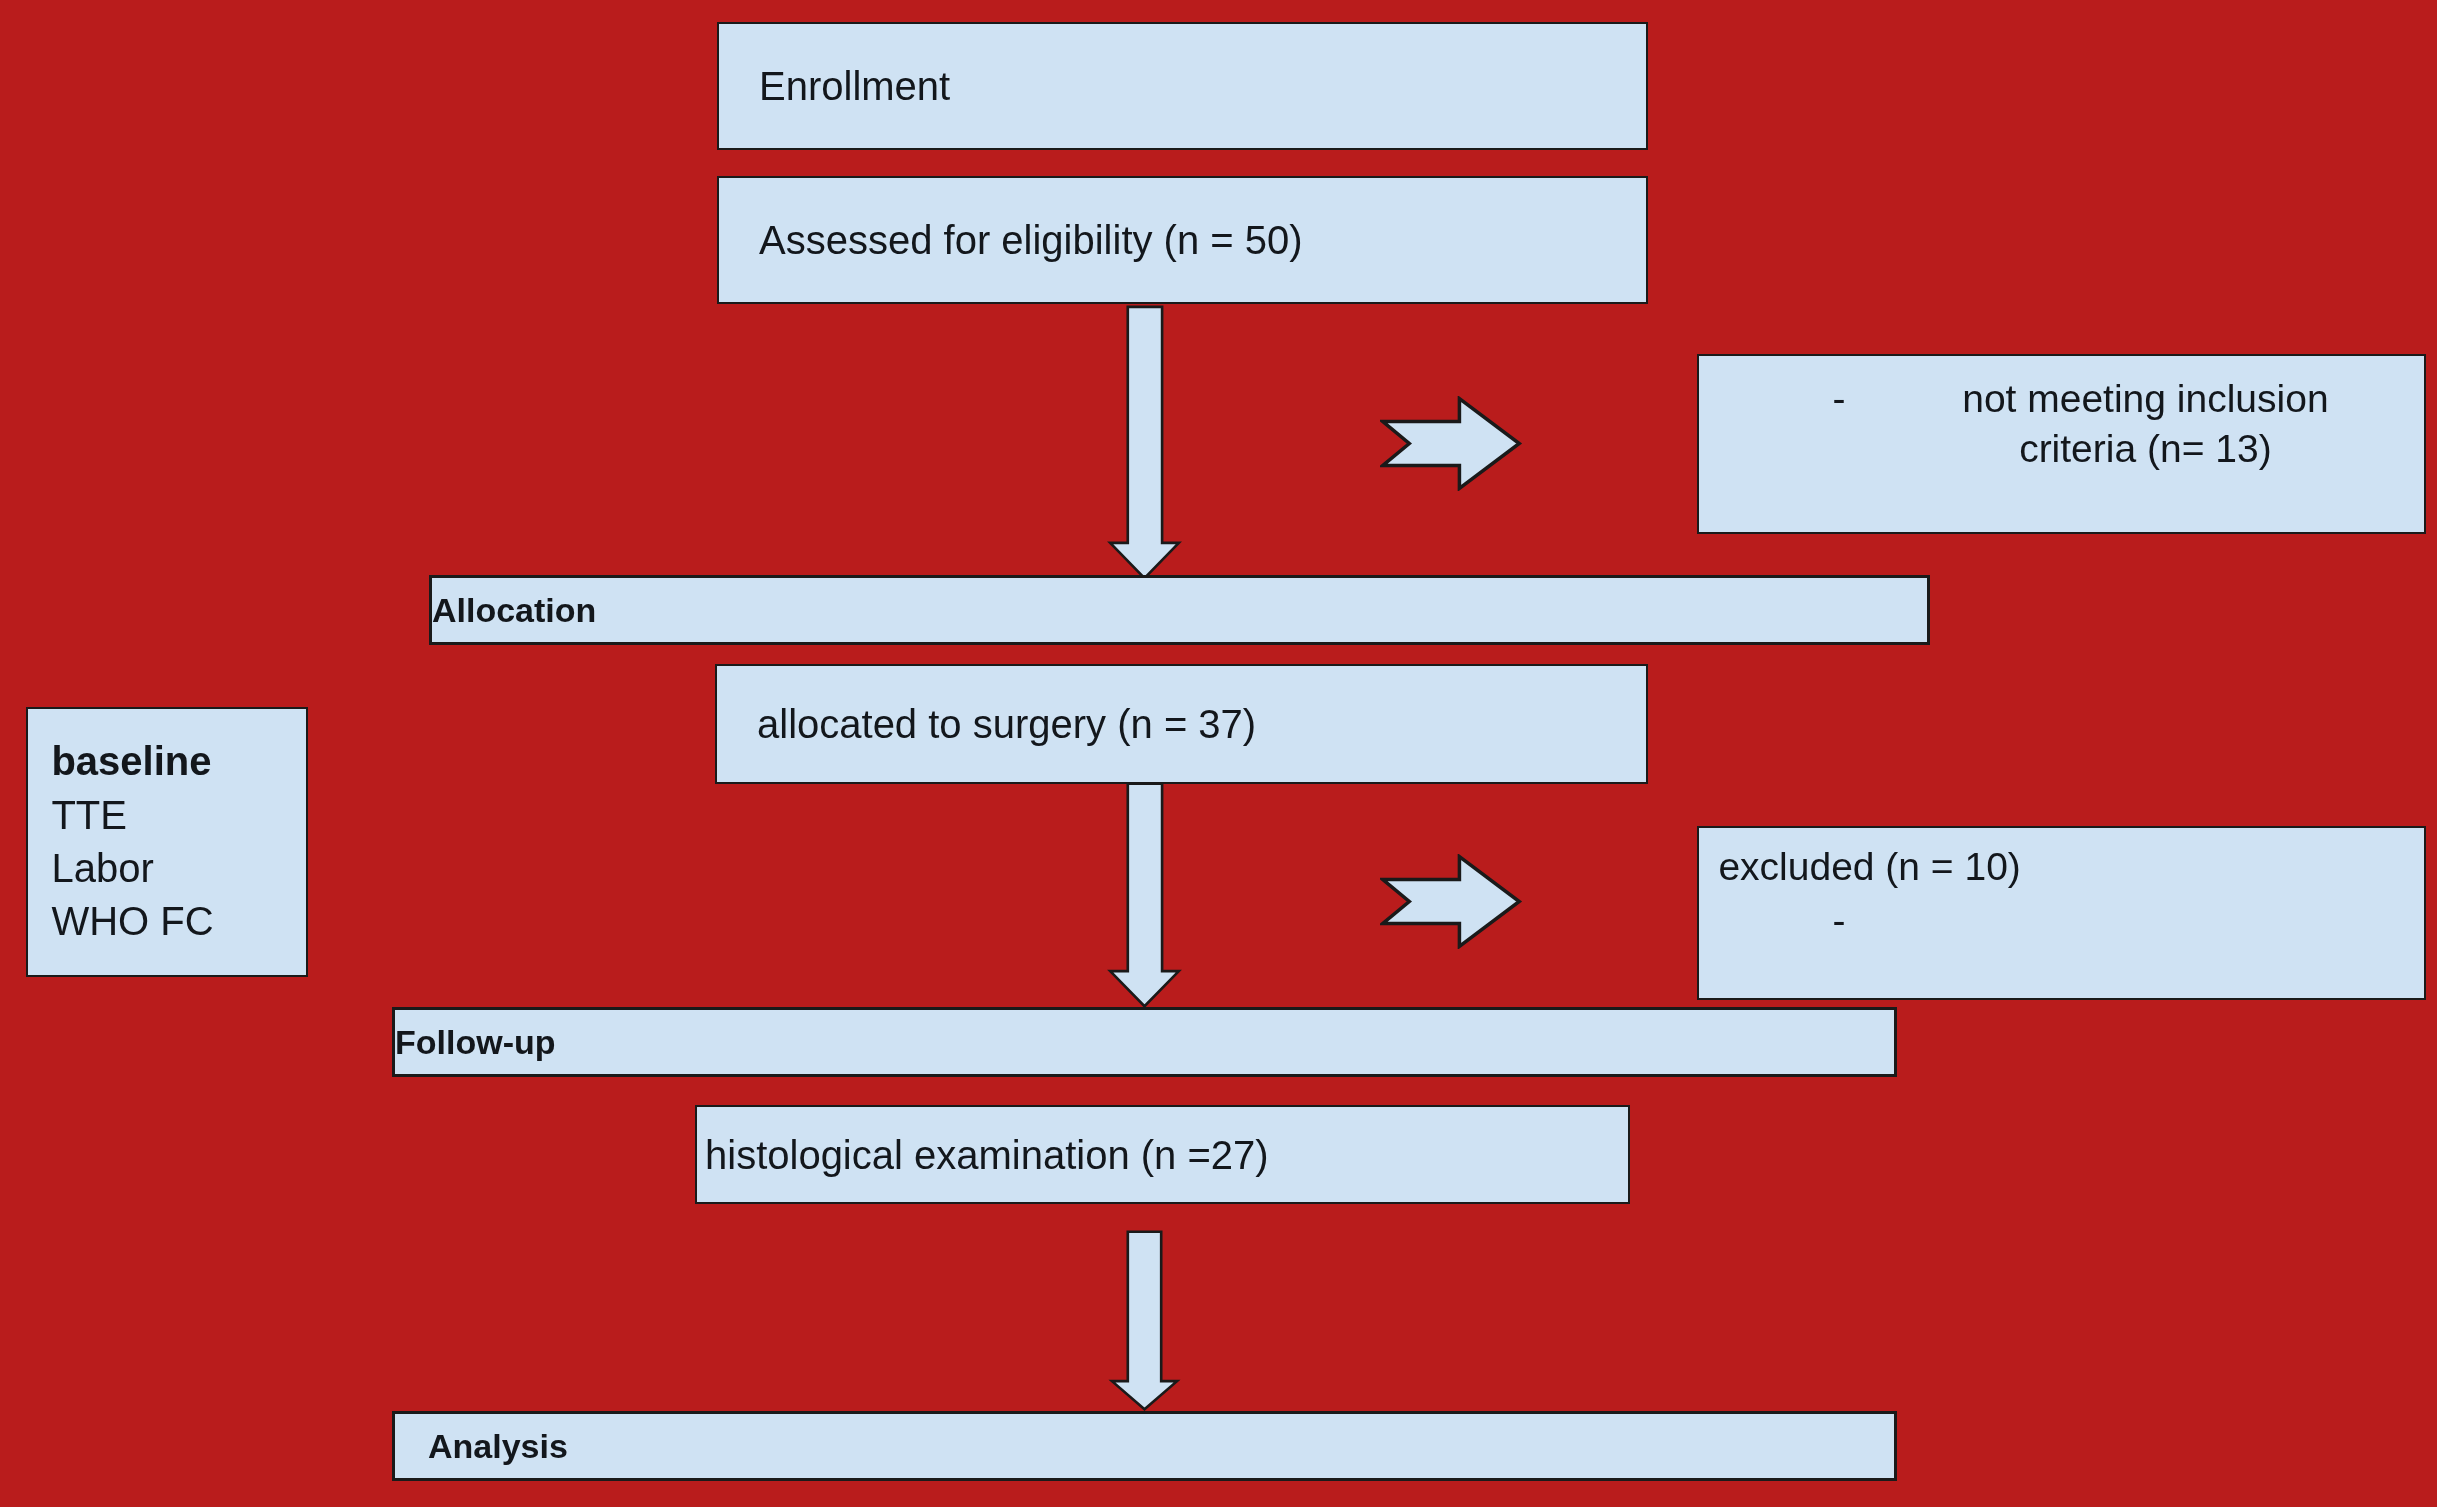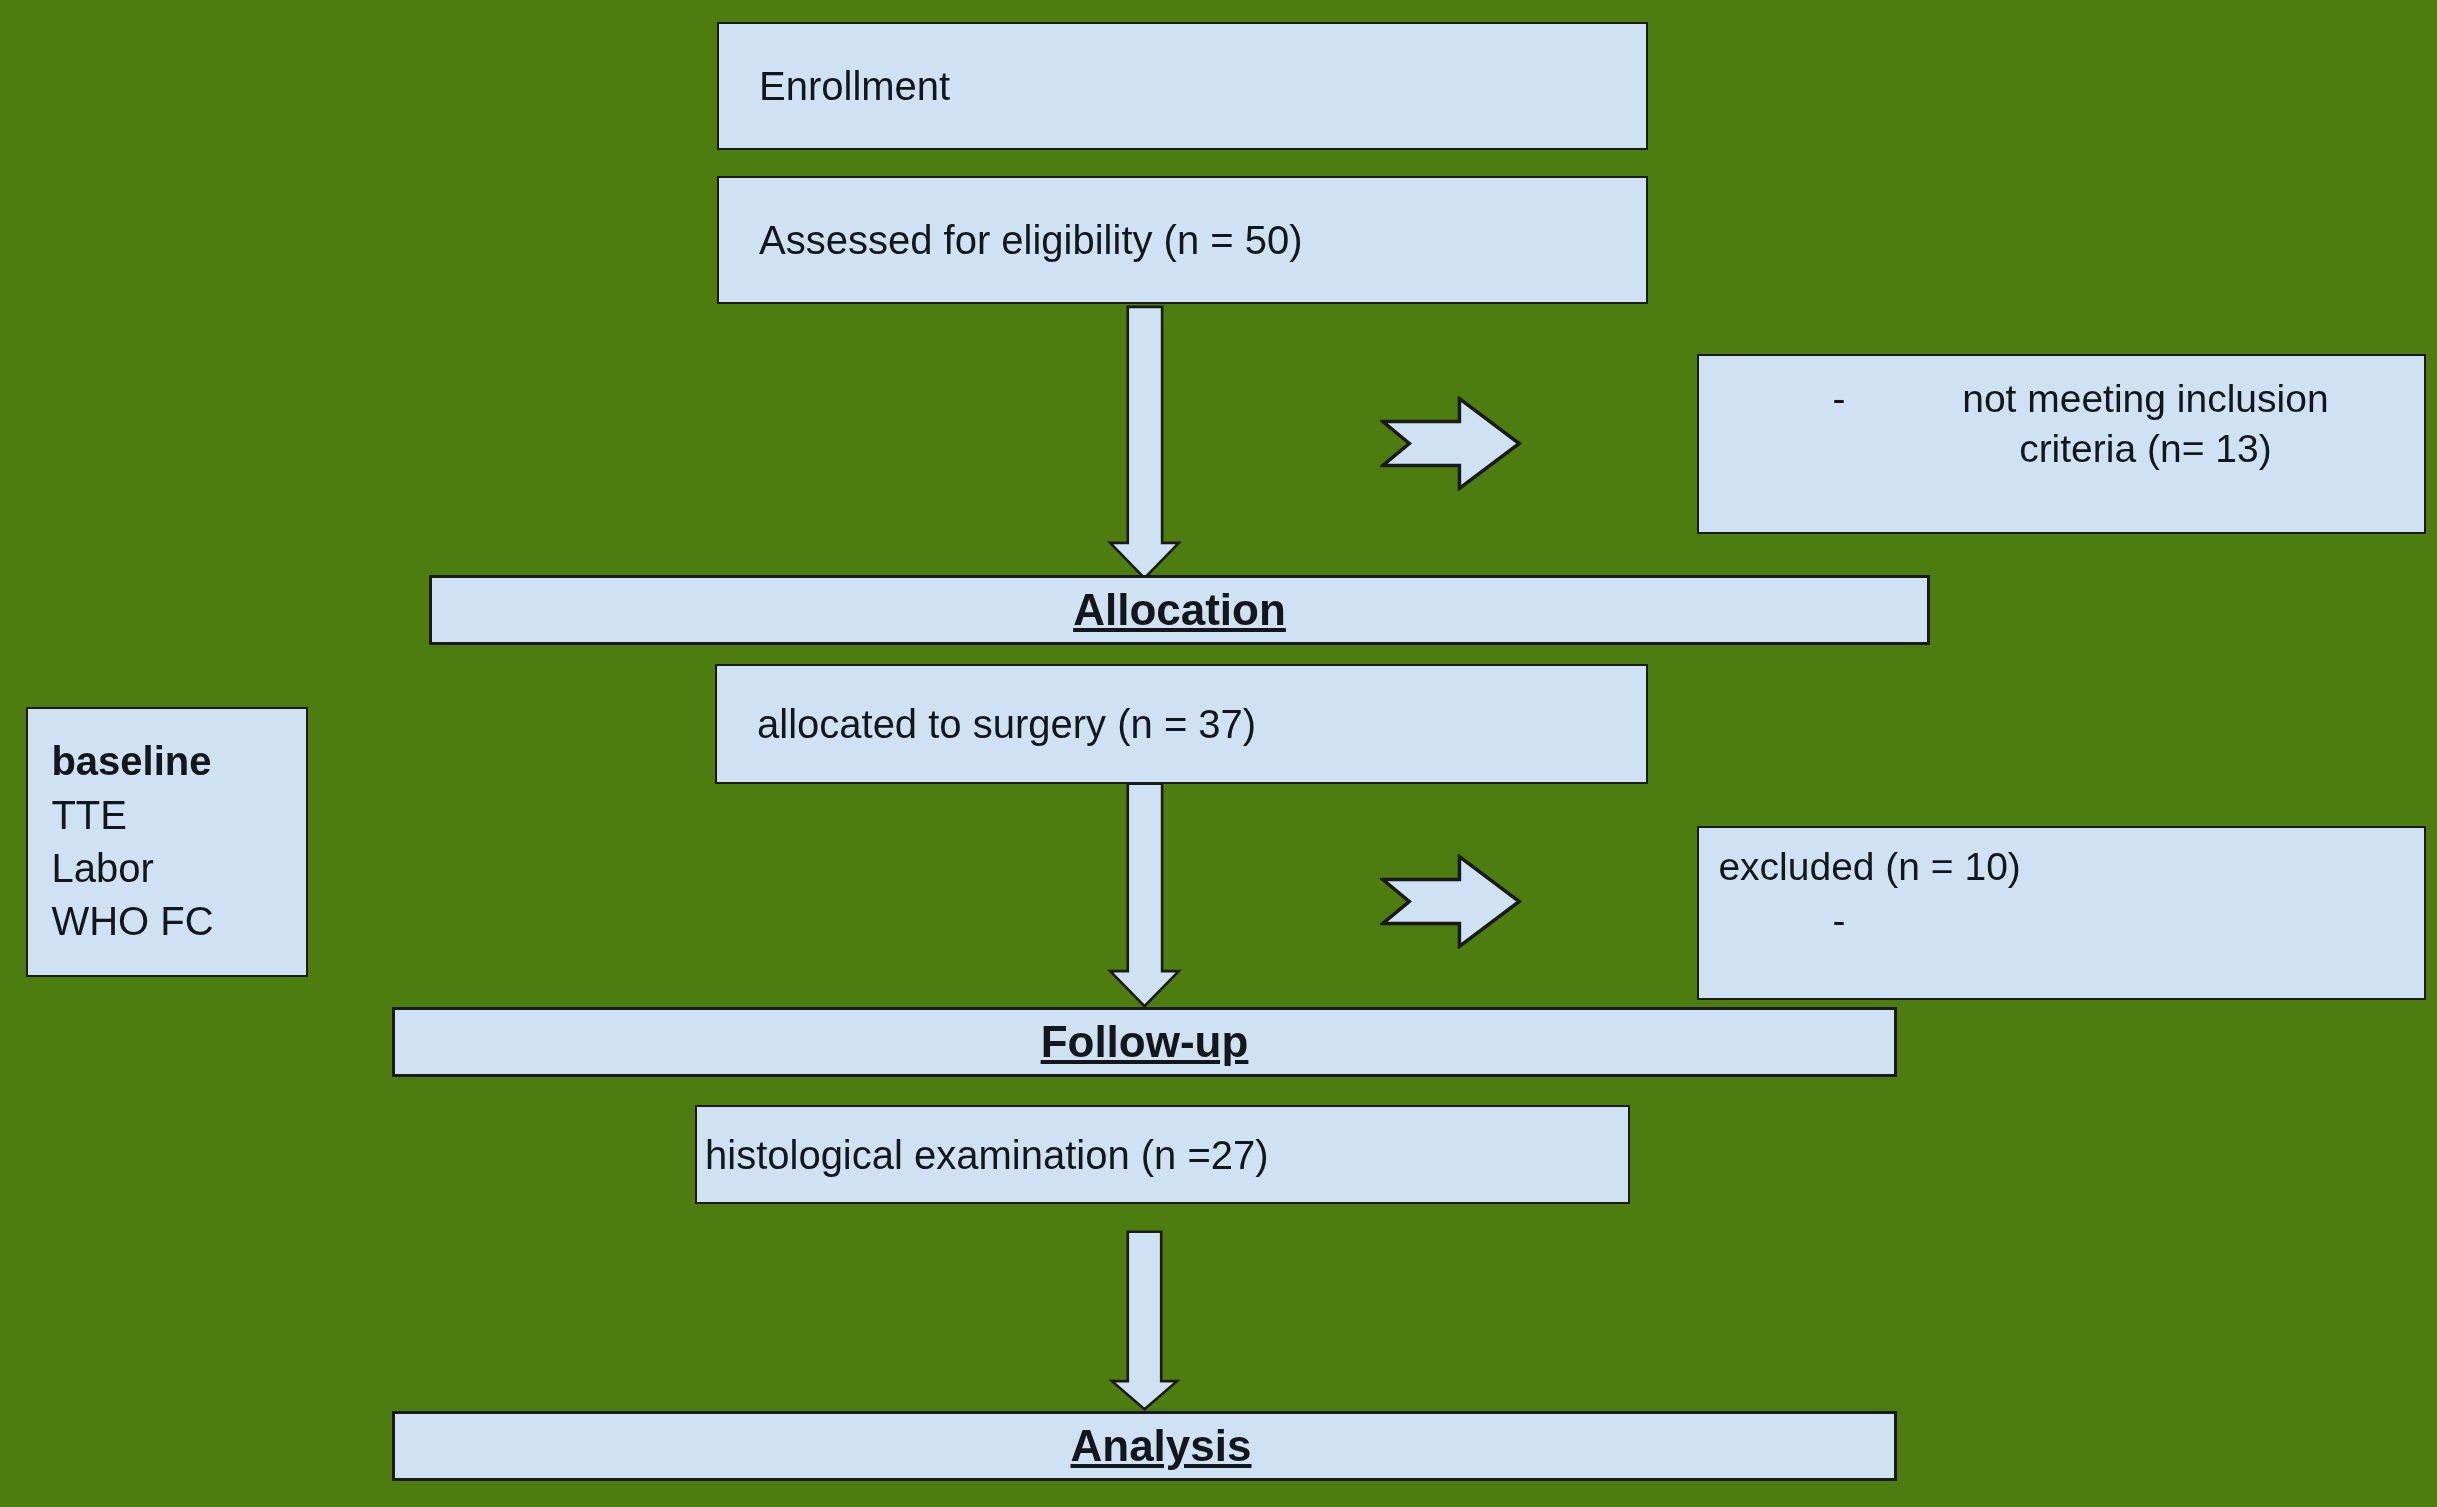--- a/index.html
+++ b/index.html
@@ -8,21 +8,21 @@
     background: #ffffff;
   }
   body {
     font-family: "Liberation Sans", "DejaVu Sans", sans-serif;
     color: #13171c;
   }
   #canvas {
     position: relative;
     width: 2438px;
     height: 1508px;
-    background: #4d7c0f;
+    background: #b91c1c;
     overflow: hidden;
   }
   .node {
     position: absolute;
     background: #cfe2f3;
     border: 2.6px solid #1a1a1a;
     box-sizing: border-box;
     display: flex;
     align-items: center;
     font-size: 40px;
@@ -33,25 +33,23 @@
     padding-left: 40px;
     padding-right: 17.6px;
   }
   .banner {
     position: absolute;
     background: #cfe2f3;
     border: 3.5px solid #1a1a1a;
     box-sizing: border-box;
     display: flex;
     align-items: center;
-    justify-content: center;
-    font-size: 44px;
+    font-size: 34px;
     font-weight: bold;
     color: #13171c;
-    text-decoration: underline;
   }
   .side-note {
     position: absolute;
     background: #cfe2f3;
     border: 2.6px solid #1a1a1a;
     box-sizing: border-box;
     padding: 26.4px 0 0 23px;
     font-size: 40px;
     line-height: 1.33;
     color: #13171c;

